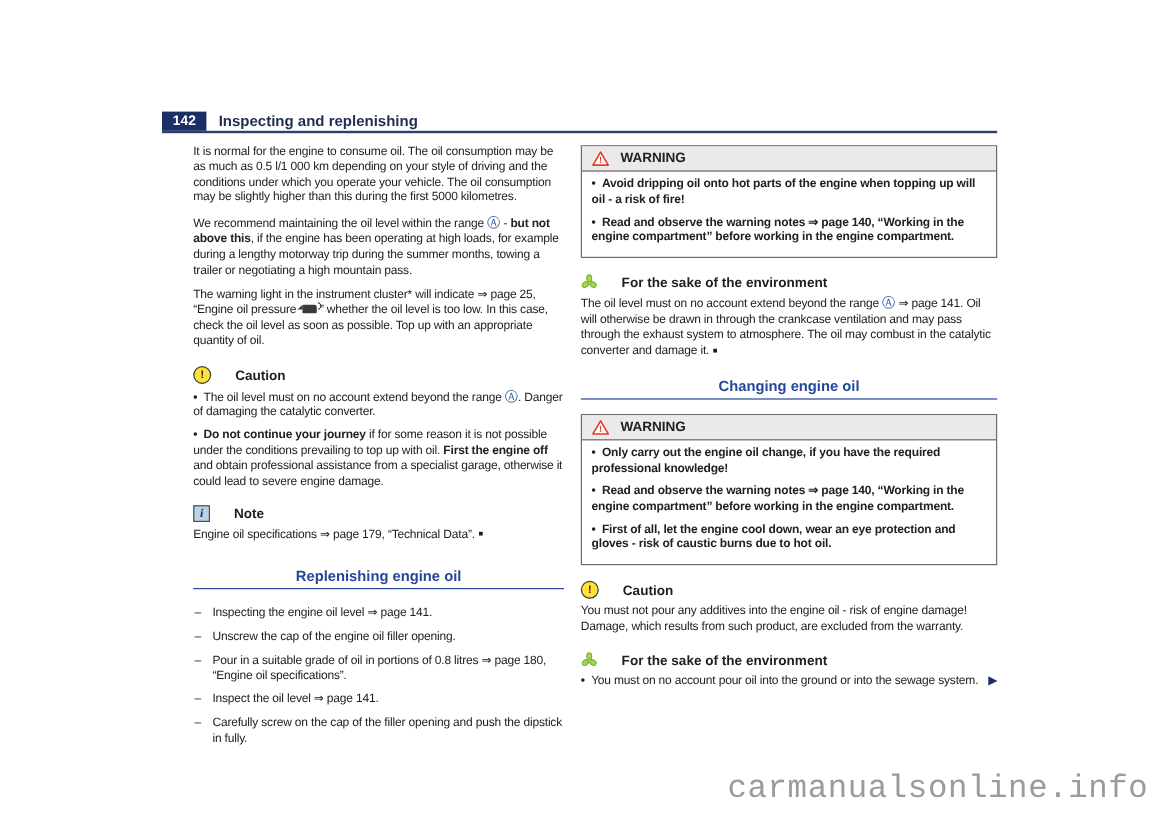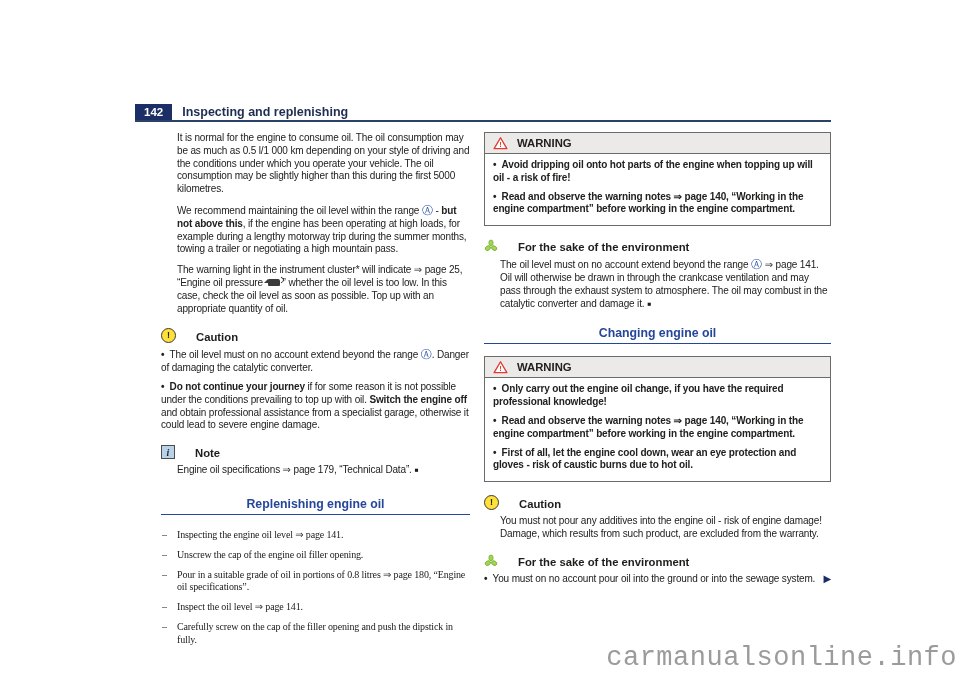--- a/index.html
+++ b/index.html
@@ -2,35 +2,35 @@
 <html><head>
 <meta charset="utf-8">
 <style>
   html,body{margin:0;padding:0;}
   body{
     width:960px;height:679px;position:relative;overflow:hidden;
     background:#ffffff;color:#222120;
     font-family:"Liberation Sans", sans-serif;
     -webkit-font-smoothing:antialiased;
   }
-  .page{position:absolute;left:135px;top:104px;width:696px;}
+  .page{position:absolute;left:135px;top:93px;width:696px;}
 
   
   .page-header{display:flex;align-items:stretch;border-bottom:2px solid #2c4168;padding-bottom:0;}
   .page-num{background:#1b2f66;color:#fff;font-weight:bold;font-size:11.5px;
     padding:2px 9px 2px 9px;line-height:12px;}
   .page-title{font-weight:bold;font-size:12.5px;color:#1f2d52;padding:2px 10px 0 10px;line-height:12px;}
 
   
   .cols{display:flex;margin-top:10px;}
   .col-left{width:309px;margin-left:26px;}
   .col-gap{width:14px;flex:none;}
   .col-right{width:347px;}
 
-  p{margin:0 0 8px 16px;font-size:10px;line-height:12.8px;letter-spacing:-0.15px;}
+  p{margin:0 0 8px 0;font-size:10px;line-height:12.8px;letter-spacing:-0.15px;}
   .b{font-weight:bold;}
 
   
   .sub-head{display:flex;align-items:flex-end;gap:20px;font-weight:bold;font-size:11.3px;
     color:#1d1d1b;margin:13px 0 5px 0;}
   .caution-icon{width:13px;height:13px;flex:none;border-radius:50%;background:#ffe13a;
     border:1.5px solid #3a3a33;color:#26261f;font-weight:bold;font-size:9px;line-height:1;
     display:flex;align-items:center;justify-content:center;}
   .caution-icon::before{content:"!";}
   .note-icon{width:12px;height:12px;flex:none;border:1.5px solid #4d4d4f;background:#b9d2e8;
@@ -43,21 +43,21 @@
   .warning-box{border:1.5px solid #6b6b6d;margin:0 0 13px 0;background:#fff;}
   .warn-head{display:flex;align-items:center;gap:9px;background:#eceae8;
     border-bottom:1.5px solid #6b6b6d;padding:3px 8px;font-weight:bold;font-size:11.3px;}
   .warn-tri{width:15px;height:14px;flex:none;}
   .warn-body{padding:5px 8px 3px 8px;}
   .warn-body .bullet-item{font-weight:bold;}
 
   
   .bullet-item{font-size:10px;line-height:12.8px;letter-spacing:-0.15px;margin-bottom:6px;}
   .bullet-item::before{content:"\2022\00a0\00a0";font-weight:bold;}
-  .dash-list{list-style:none;margin:14px 0 0 0;padding:0;font-family:Liberation Serif, serif;}
+  .dash-list{list-style:none;margin:14px 0 0 0;padding:0;}
   .dash-list li{position:relative;padding-left:16px;margin-bottom:7px;
     font-size:10px;line-height:12.8px;letter-spacing:-0.15px;}
   .dash-list li::before{content:"\2013";position:absolute;left:1px;}
 
   
   .section-head{font-size:12.3px;font-weight:bold;color:#26469a;
     border-bottom:1.5px solid #26469a;padding-bottom:3px;margin:20px 0 12px 0;text-align:center;}
   .col-right .section-head{margin-top:16px;}
 
   
@@ -96,21 +96,21 @@
     <div class="col-left">
       <p><span>It is normal for the engine to consume oil. The oil consumption may be as much as 0.5 l/1 000 km depending on your style of driving and the conditions under which you operate your vehicle. The oil consumption may be slightly higher than this during the first 5000 kilometres.</span></p>
       <p><span>We recommend maintaining the oil level within the range </span><span class="circled-a">Ⓐ</span><span> - </span><span class="b">but not above this</span><span>, if the engine has been operating at high loads, for example during a lengthy motorway trip during the summer months, towing a trailer or negotiating a high mountain pass.</span></p>
       <p><span>The warning light in the instrument cluster* will indicate ⇒ page 25, “Engine oil pressure </span><span class="inline-icon oil-pressure-icon"></span><span>” whether the oil level is too low. In this case, check the oil level as soon as possible. Top up with an appropriate quantity of oil.</span></p>
 
       <div class="sub-head">
         <span class="caution-icon"></span>
         <span>Caution</span>
       </div>
       <div class="bullet-item"><span>The oil level must on no account extend beyond the range </span><span class="circled-a">Ⓐ</span><span>. Danger of damaging the catalytic converter.</span></div>
-      <div class="bullet-item"><span class="b">Do not continue your journey</span><span> if for some reason it is not possible under the conditions prevailing to top up with oil. </span><span class="b">Switch the engine off</span><span> and obtain professional assistance from a specialist garage, otherwise it could lead to severe engine damage.</span></div>
+      <div class="bullet-item"><span class="b">Do not continue your journey</span><span> if for some reason it is not possible under the conditions prevailing to top up with oil. </span><span class="b">First the engine off</span><span> and obtain professional assistance from a specialist garage, otherwise it could lead to severe engine damage.</span></div>
 
       <div class="sub-head">
         <span class="note-icon"></span>
         <span>Note</span>
       </div>
       <p><span>Engine oil specifications ⇒ page 179, “Technical Data”.</span><span class="endmark">■</span></p>
 
       <h2 class="section-head">Replenishing engine oil</h2>
       <ul class="dash-list">
         <li>Inspecting the engine oil level ⇒ page 141.</li>

